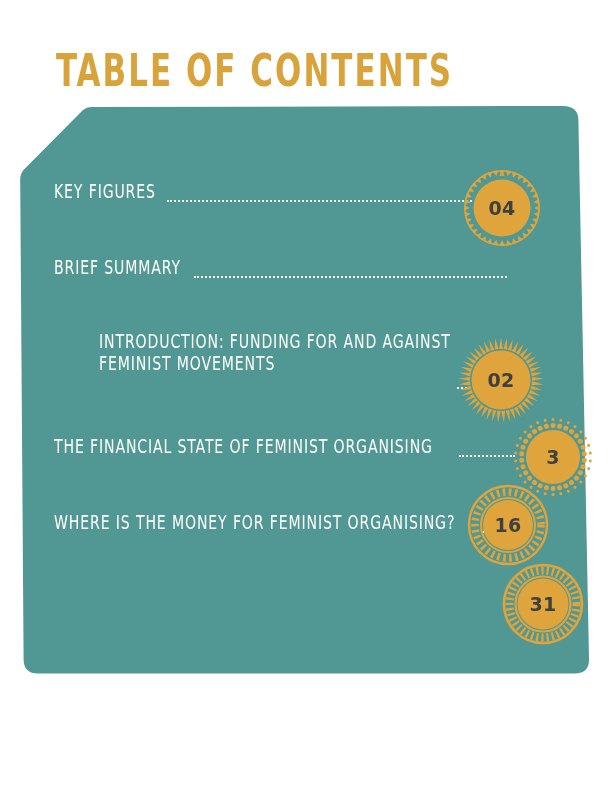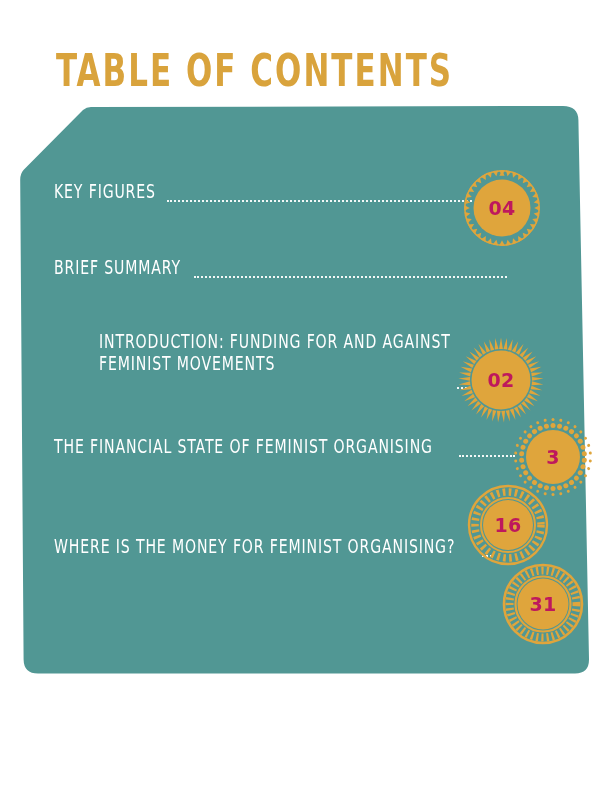--- a/index.html
+++ b/index.html
@@ -80,21 +80,21 @@
   .badge {
     position:absolute;
     display:flex;
     align-items:center;
     justify-content:center;
   }
   .badge svg { position:absolute; left:0; top:0; }
   .badge-num {
     position:relative;
     z-index:3;
-    color:#be185d;
+    color:#404040;
     font-family:"DejaVu Sans","Liberation Sans", sans-serif;
     font-weight:700;
     font-size:19px;
     letter-spacing:0.4px;
     line-height:1;
   }
 
   
   #footer {
     position:absolute;
@@ -344,21 +344,21 @@
             <circle cx="0" cy="-37.5" r="1.5" transform="rotate(336)"></circle>
             <circle cx="0" cy="-31.5" r="2.5" transform="rotate(348)"></circle>
             <circle cx="0" cy="-37.5" r="1.5" transform="rotate(348)"></circle>
           </g>
           <circle cx="0" cy="0" r="27" fill="#dfa53c"></circle>
         </g>
       </svg>
       <span class="badge-num">3</span>
     </div>
 
-    <div class="toc-row" style="left:54px; top:508px; width:424px;margin-top:24px;">
+    <div class="toc-row" style="left:54px; top:508px; width:424px;">
       <div class="toc-textwrap">
         <div class="toc-label">WHERE IS THE MONEY FOR FEMINIST ORGANISING?</div>
       </div>
       <div class="toc-leader"></div>
     </div>
     <div class="badge" style="left:466px; top:477px; width:84px; height:84px;">
       <svg width="84" height="84" viewBox="0 0 84 84">
         <circle cx="42" cy="42" r="39" fill="none" stroke="#dfa53c" stroke-width="2.4"></circle>
         <circle cx="42" cy="42" r="33" fill="none" stroke="#dfa53c" stroke-width="7.5" stroke-dasharray="2.6 3.4"></circle>
         <circle cx="42" cy="42" r="27" fill="none" stroke="#dfa53c" stroke-width="2"></circle>

